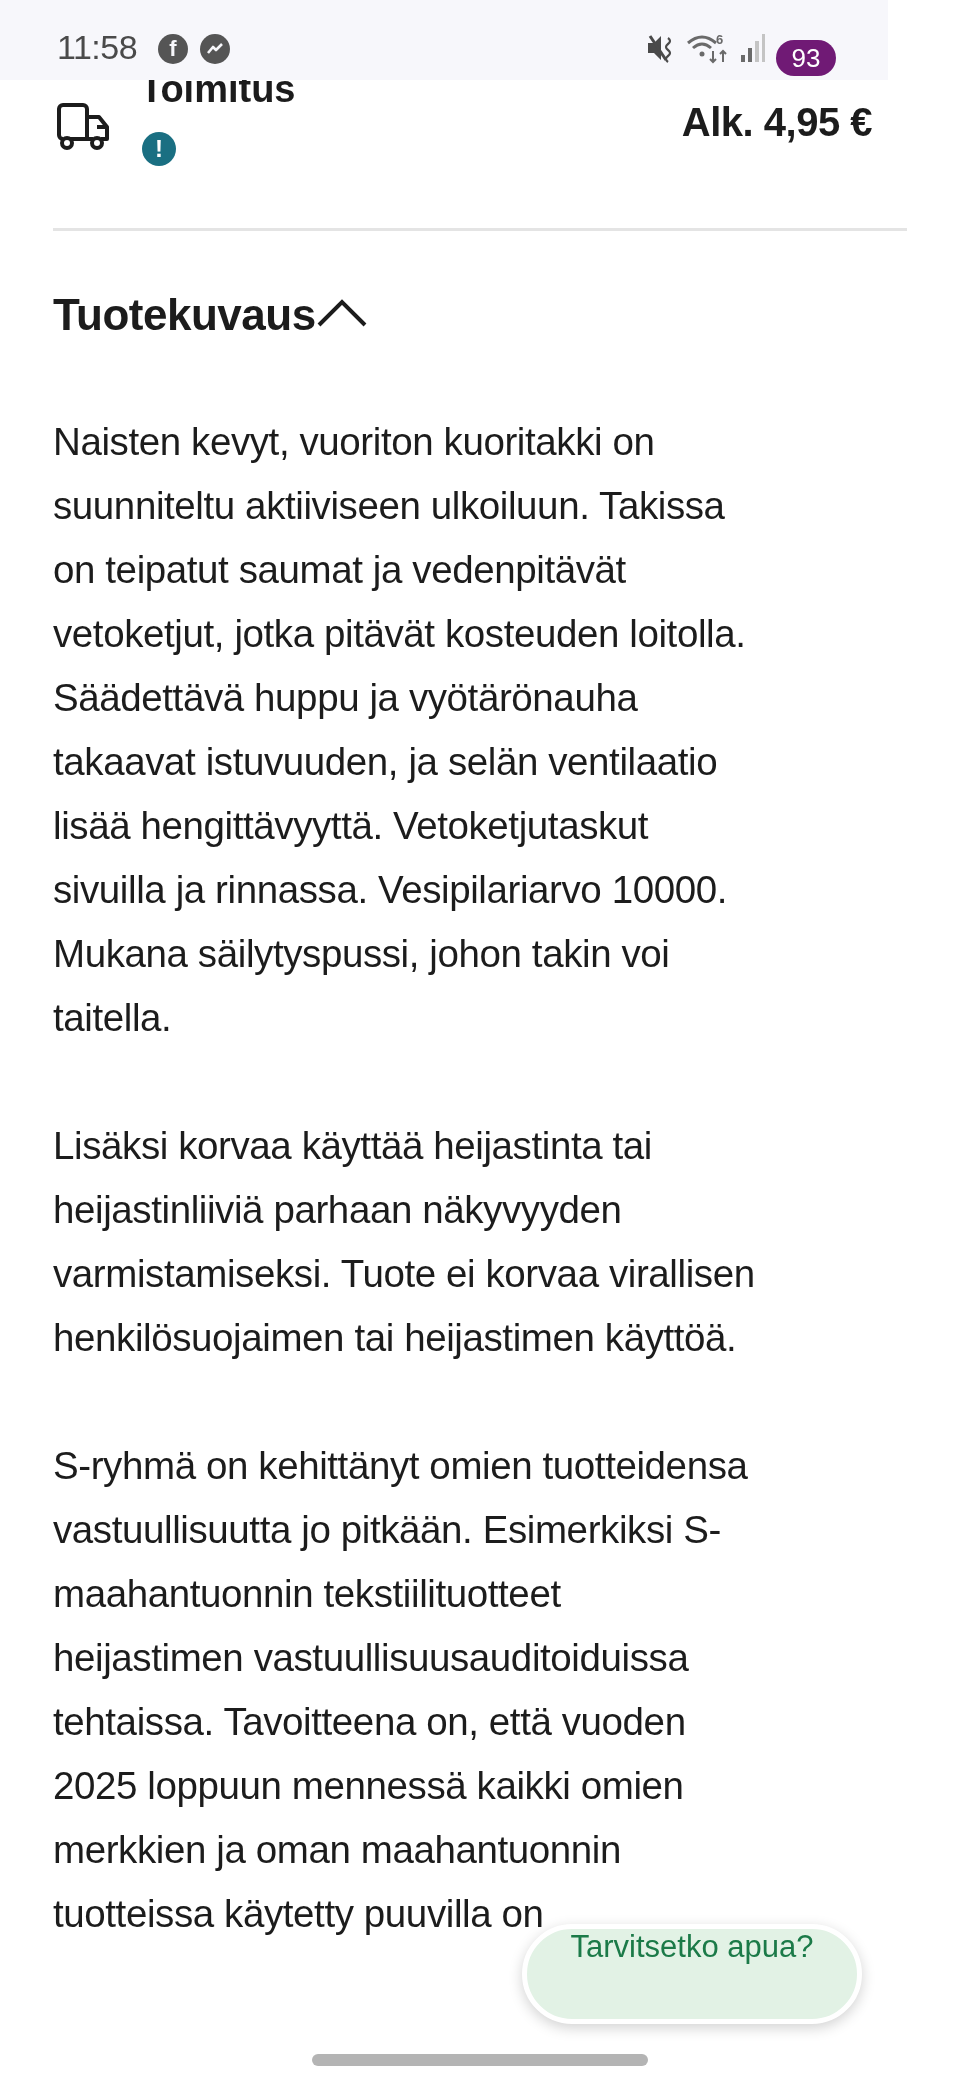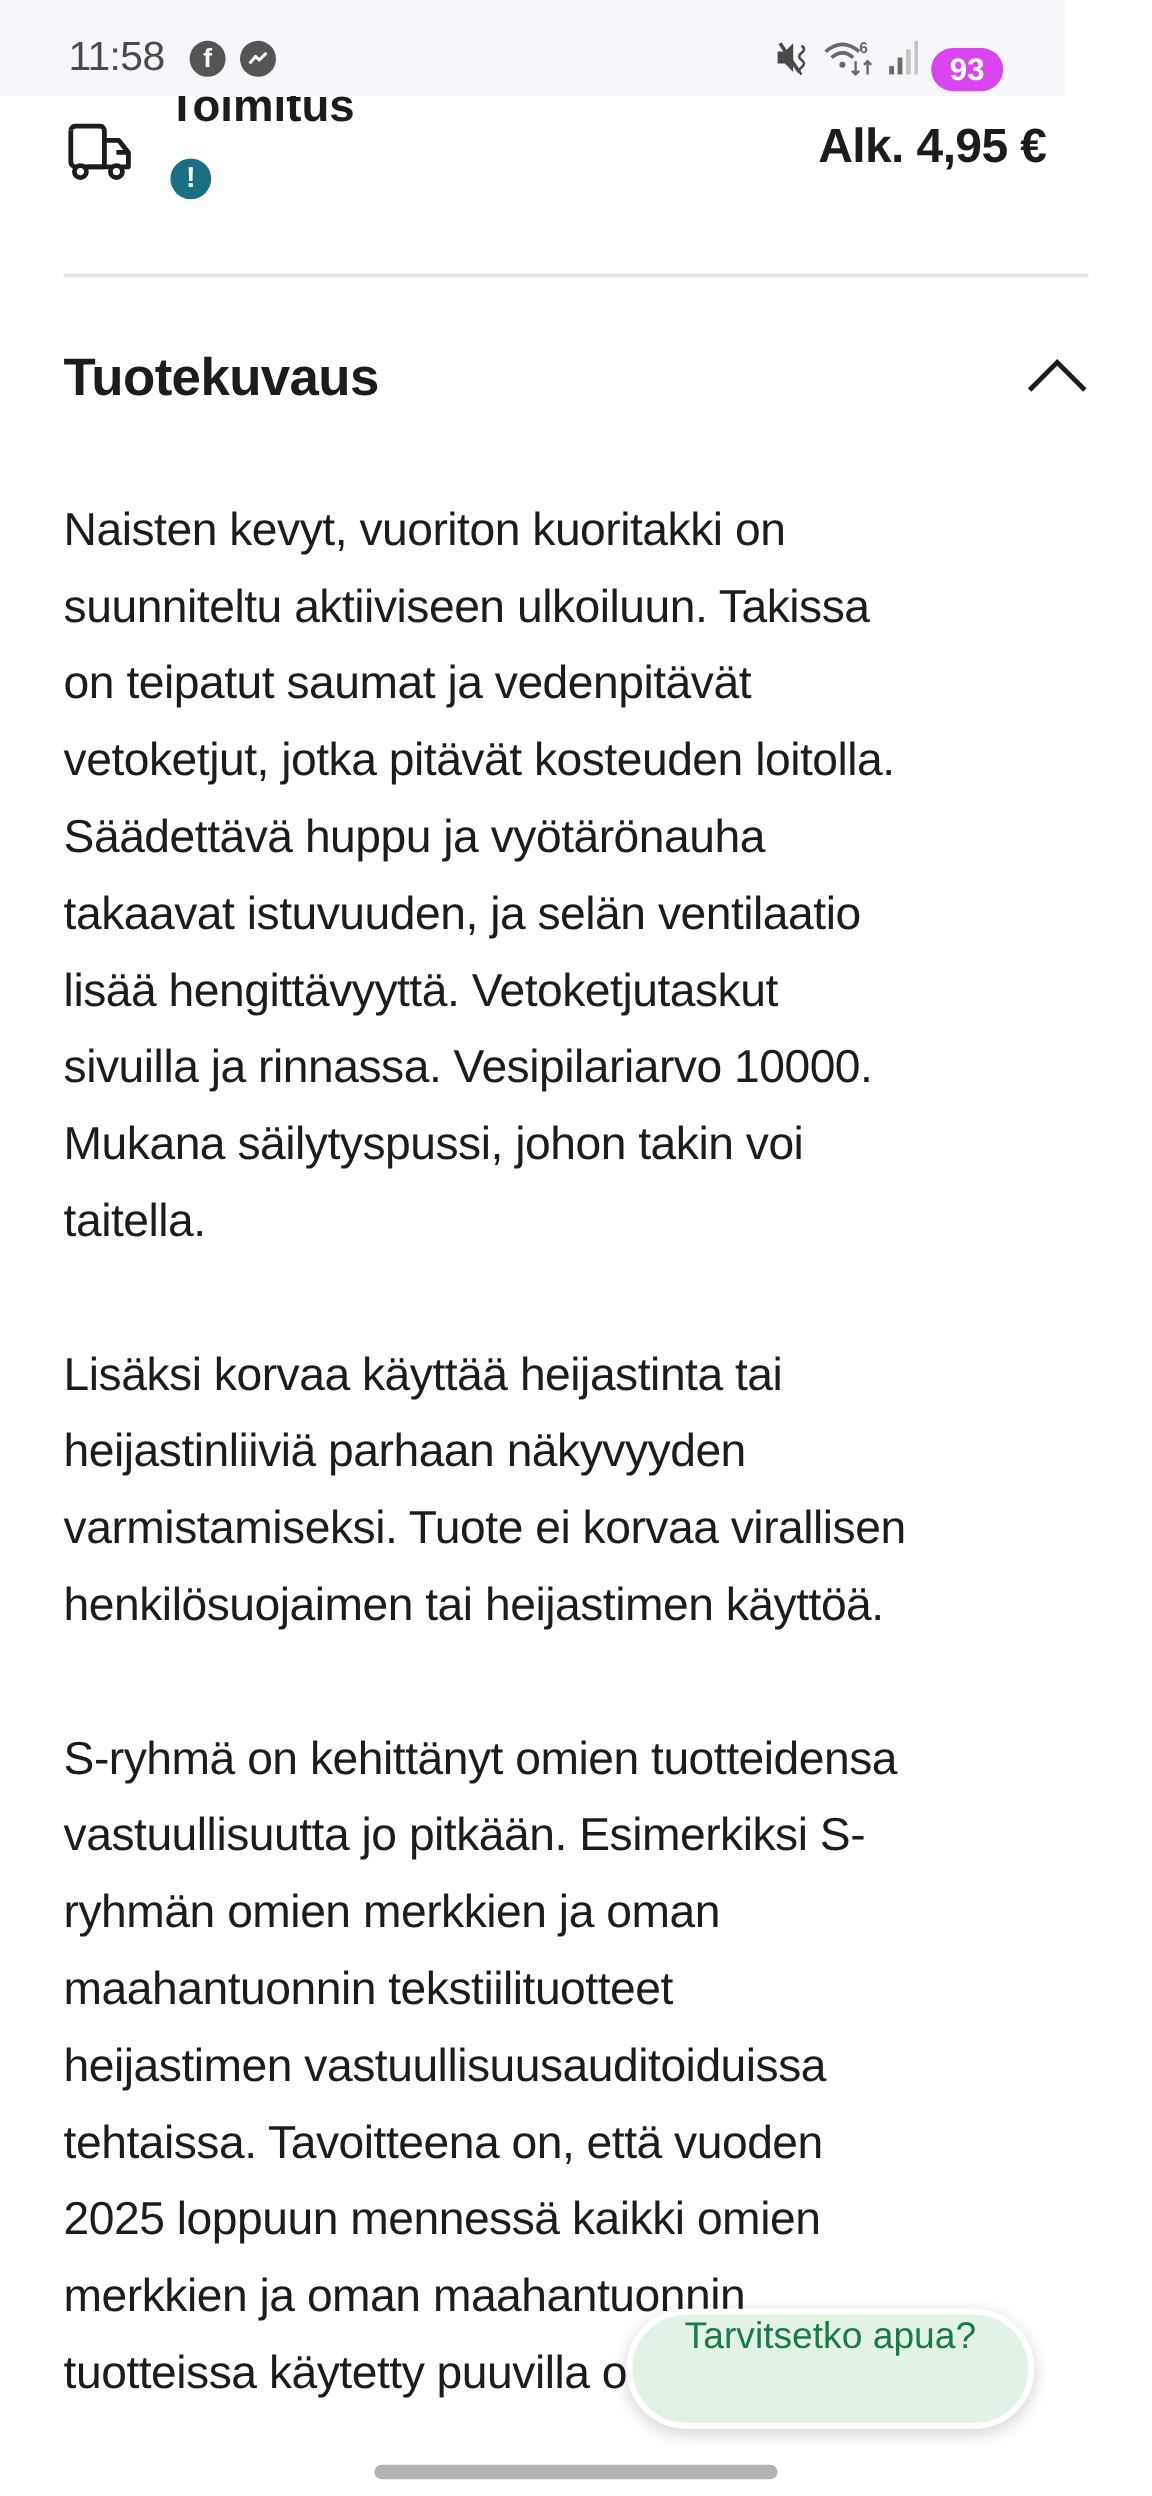--- a/index.html
+++ b/index.html
@@ -17,21 +17,21 @@
     letter-spacing: -0.5px;
   }
   .status-app-icon {
     position: absolute; top: 34px; width: 30px; height: 30px; border-radius: 50%;
     background: #555; color: #f7f7fb; font-weight: bold; font-size: 22px;
     display: flex; align-items: center; justify-content: center;
   }
   .status-right { position: absolute; right: 52px; top: 30px; height: 36px; display: flex; align-items: center; gap: 10px; }
   .status-right svg { display: block; }
   .battery-pill {
-    background: #d946ef; color: #fff; font-size: 26px; font-weight: bold;
+    background: #701a75; color: #fff; font-size: 26px; font-weight: normal;
     height: 36px; min-width: 52px; border-radius: 18px; padding: 0 4px;
     display: flex; align-items: center; justify-content: center; margin-top: 20px;
   }
   .delivery-row { position: absolute; left: 0; top: 0; width: 936px; height: 232px; }
   .truck-icon { position: absolute; left: 55px; top: 103px; }
   .delivery-title {
     position: absolute; left: 140px; top: 68px; font-size: 38px; font-weight: bold; color: #1c1c1c;
   }
   .delivery-warning {
     position: absolute; left: 142px; top: 126px; display: flex; align-items: center; gap: 12px;
@@ -42,21 +42,21 @@
     font-size: 24px; font-weight: bold; display: flex; align-items: center; justify-content: center;
     margin-top: 6px;
   }
   .delivery-price {
     position: absolute; right: 64px; top: 100px; font-size: 40px; font-weight: bold; color: #1c1c1c;
     letter-spacing: -0.5px;
   }
   .divider { position: absolute; left: 53px; top: 228px; width: 854px; height: 3px; background: #e4e4e4; }
   .section-header {
     position: absolute; left: 53px; top: 285px; width: 854px; height: 60px;
-    display: flex; align-items: center; justify-content: space-between; cursor: pointer;
+    display: flex; align-items: center; justify-content: flex-start; cursor: pointer;
   }
   .section-title { font-size: 44px; font-weight: bold; color: #1c1c1c; letter-spacing: -0.5px; }
   .description {
     position: absolute; left: 53px; top: 410px; width: 870px;
     font-size: 38.5px; line-height: 64px; color: #1c1c1c; letter-spacing: -0.4px;
   }
   .description .line { white-space: nowrap; height: 64px; }
   .description .blank { height: 64px; }
   .chat-button {
     position: absolute; left: 522px; top: 1924px; width: 340px; height: 100px;
@@ -152,21 +152,20 @@
   <div>
     <div class="line">Lisäksi korvaa käyttää heijastinta tai</div>
     <div class="line">heijastinliiviä parhaan näkyvyyden</div>
     <div class="line">varmistamiseksi. Tuote ei korvaa virallisen</div>
     <div class="line">henkilösuojaimen tai heijastimen käyttöä.</div>
   </div>
   <div class="blank"></div>
   <div>
     <div class="line">S-ryhmä on kehittänyt omien tuotteidensa</div>
     <div class="line">vastuullisuutta jo pitkään. Esimerkiksi S-</div>
-    <div class="line">ryhmän omien merkkien ja oman</div>
     <div class="line">maahantuonnin tekstiilituotteet</div>
     <div class="line">heijastimen vastuullisuusauditoiduissa</div>
     <div class="line">tehtaissa. Tavoitteena on, että vuoden</div>
     <div class="line">2025 loppuun mennessä kaikki omien</div>
     <div class="line">merkkien ja oman maahantuonnin</div>
     <div class="line">tuotteissa käytetty puuvilla on</div>
   </div>
 </div>
 
 <div class="chat-button">

